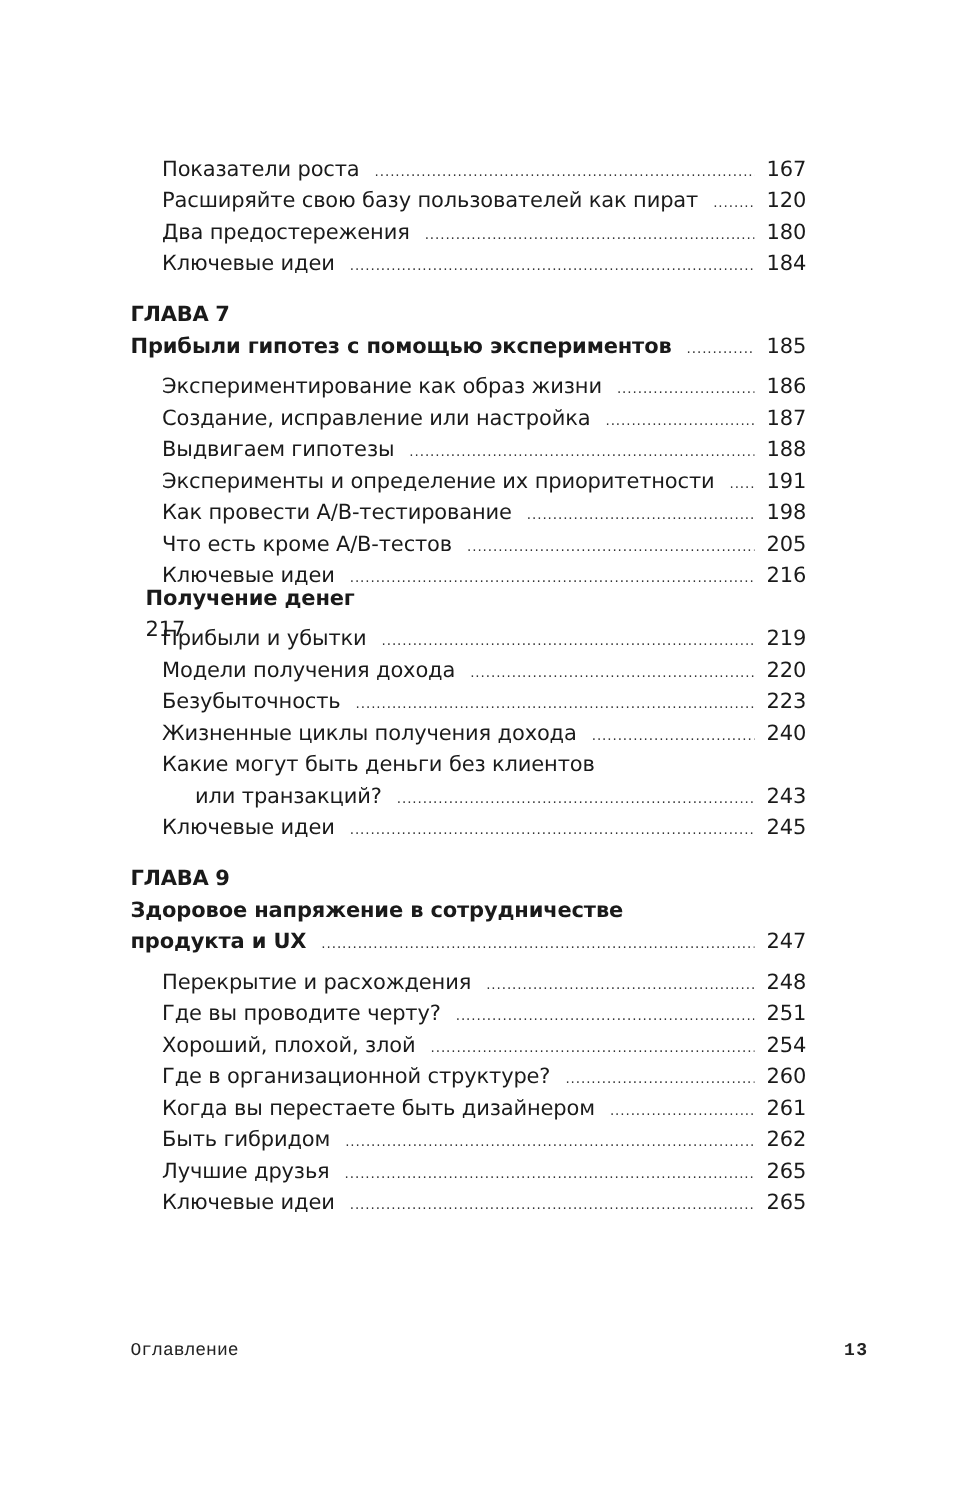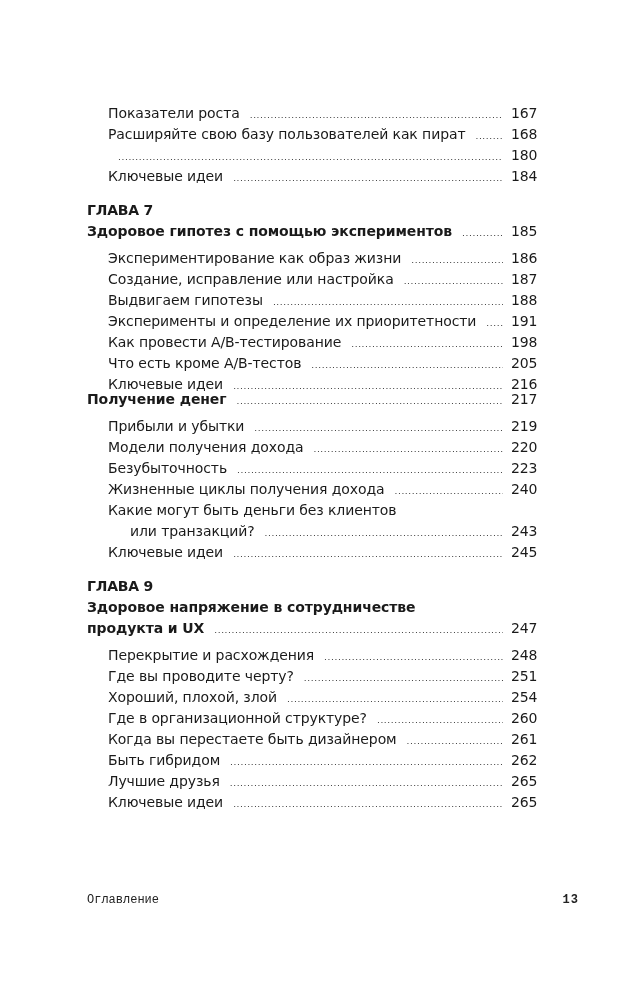--- a/index.html
+++ b/index.html
@@ -105,35 +105,36 @@
   <div class="toc">
 
     <div class="row sub">
       <span class="label">Показатели роста</span>
       <span class="leader"></span>
       <span class="page-num">167</span>
     </div>
     <div class="row sub">
       <span class="label">Расширяйте свою базу пользователей как пират</span>
       <span class="leader"></span>
-      <span class="page-num">168</span>
-    </div>
-    <div class="row sub">
+      <span class="page-num">120</span>
+    </div>
+    <div class="row sub">
+      <span class="label">Два предостережения</span>
       <span class="leader"></span>
       <span class="page-num">180</span>
     </div>
     <div class="row sub">
       <span class="label">Ключевые идеи</span>
       <span class="leader"></span>
       <span class="page-num">184</span>
     </div>
 
     <div class="chapter-head">ГЛАВА 7</div>
     <div class="row chapter-title" style="margin-top:-6px;">
-      <span class="label">Здоровое гипотез с помощью экспериментов</span>
+      <span class="label">Прибыли гипотез с помощью экспериментов</span>
       <span class="leader"></span>
       <span class="page-num">185</span>
     </div>
     <div class="gap"></div>
     <div class="row sub">
       <span class="label">Экспериментирование как образ жизни</span>
       <span class="leader"></span>
       <span class="page-num">186</span>
     </div>
     <div class="row sub">
@@ -160,21 +161,21 @@
       <span class="label">Что есть кроме A/B-тестов</span>
       <span class="leader"></span>
       <span class="page-num">205</span>
     </div>
     <div class="row sub">
       <span class="label">Ключевые идеи</span>
       <span class="leader"></span>
       <span class="page-num">216</span>
     </div>
 
-    <div class="row chapter-title" style="margin-top:-6px;">
+    <div class="row chapter-title" style="margin-top:-6px;flex-direction:column;">
       <span class="label">Получение денег</span>
       <span class="leader"></span>
       <span class="page-num">217</span>
     </div>
     <div class="gap"></div>
     <div class="row sub">
       <span class="label">Прибыли и убытки</span>
       <span class="leader"></span>
       <span class="page-num">219</span>
     </div>

